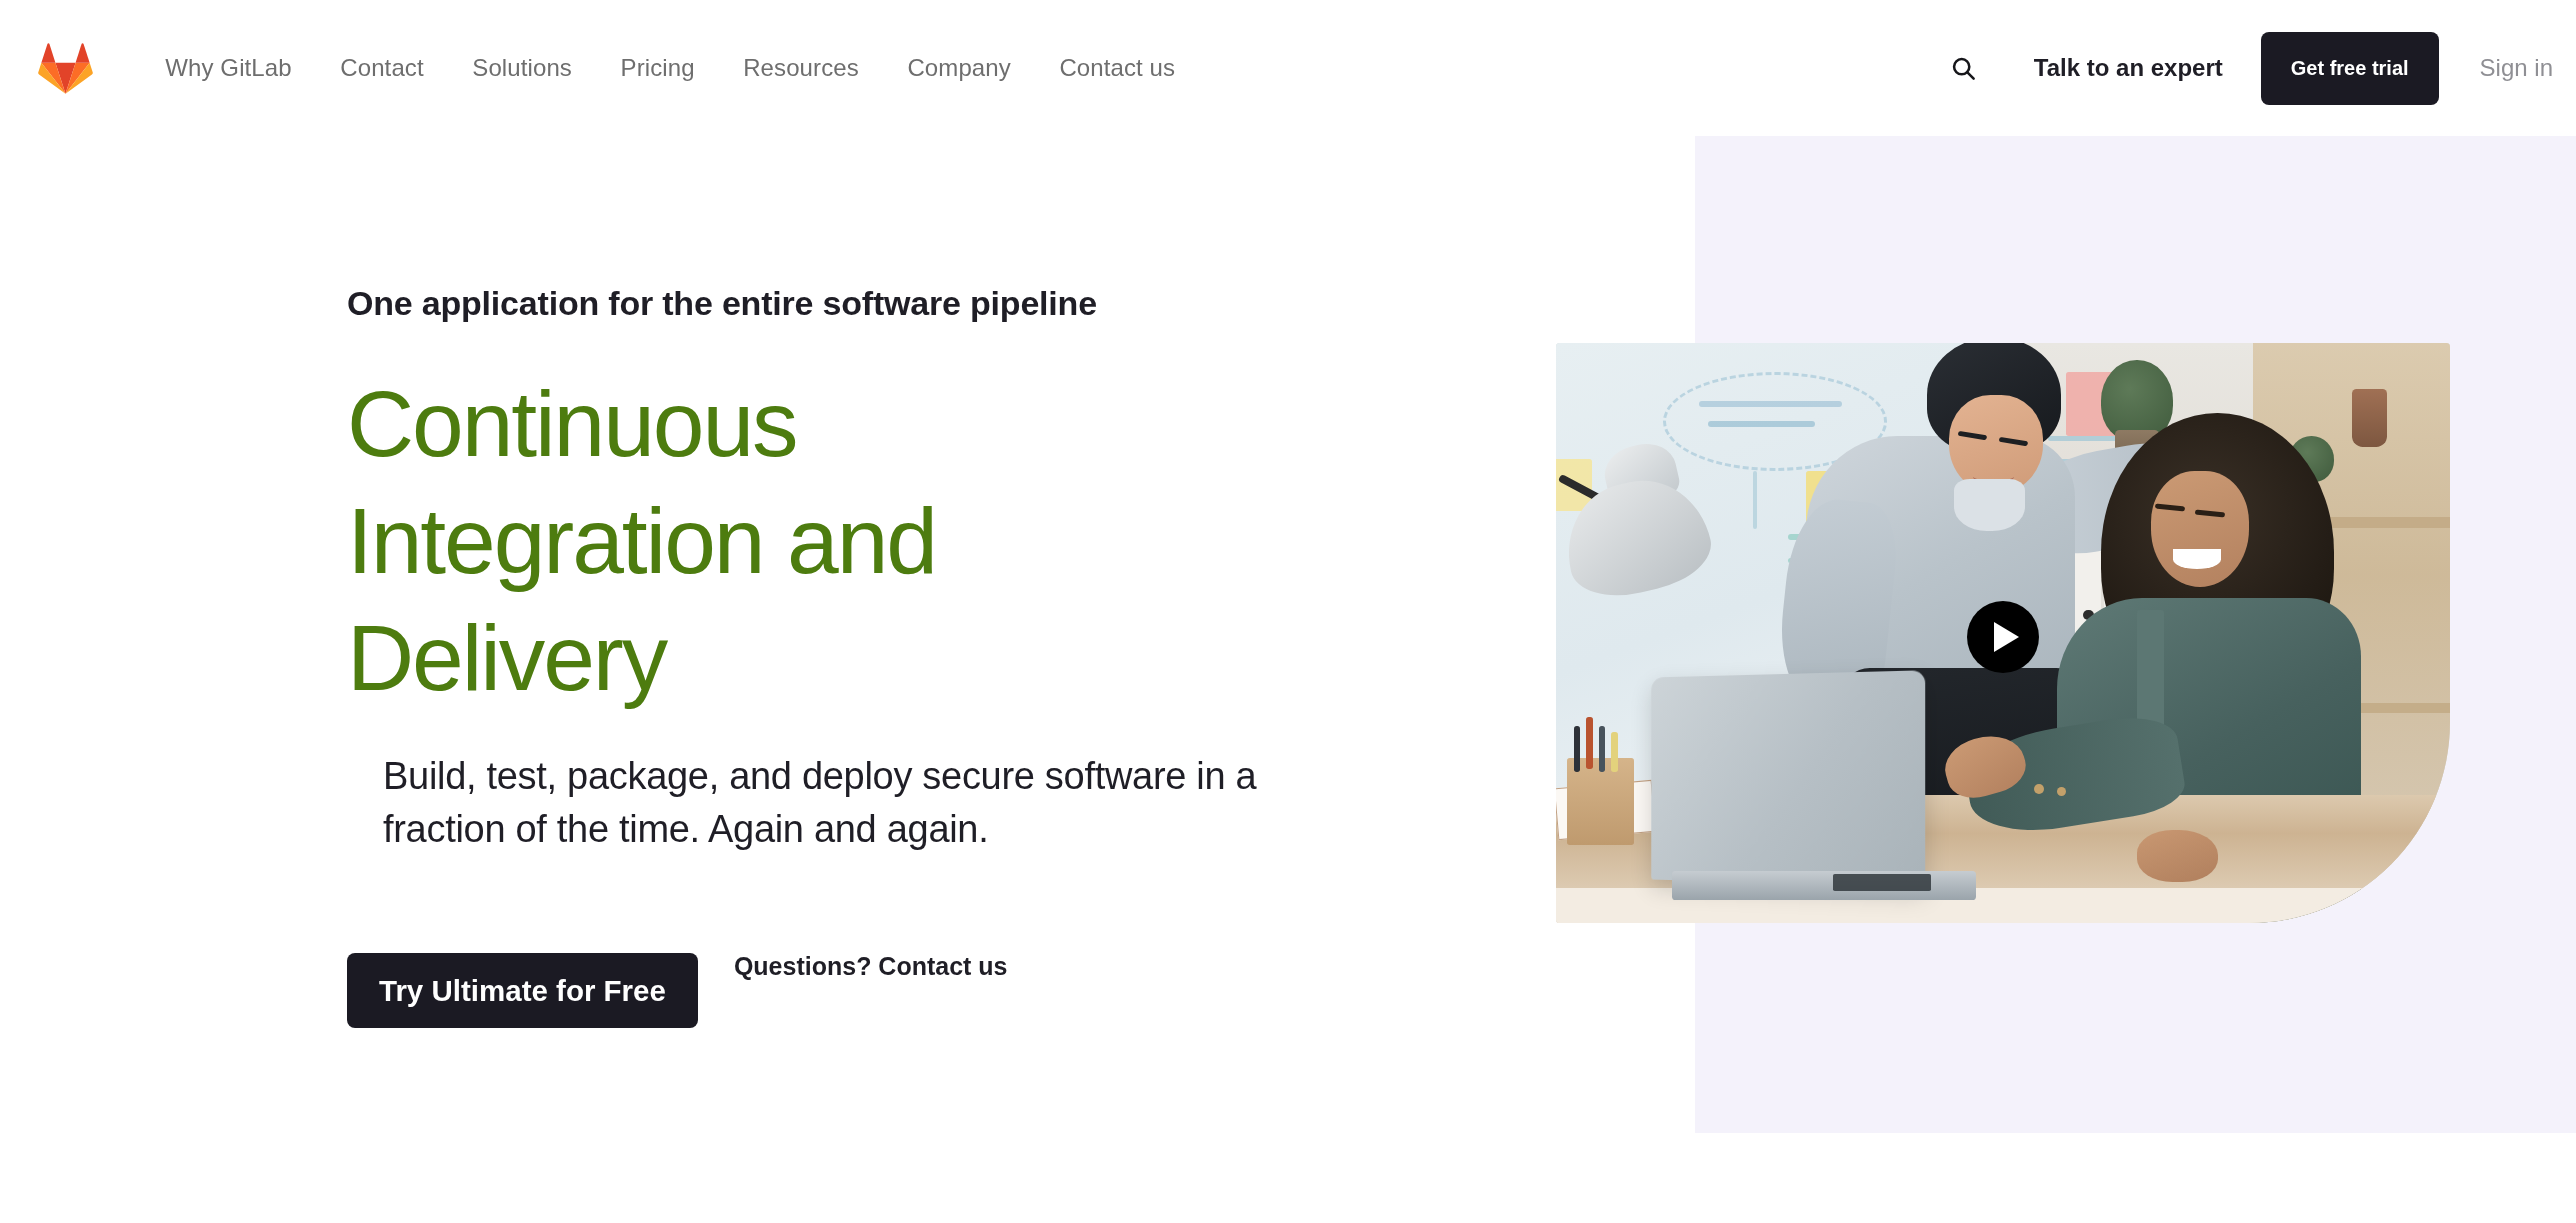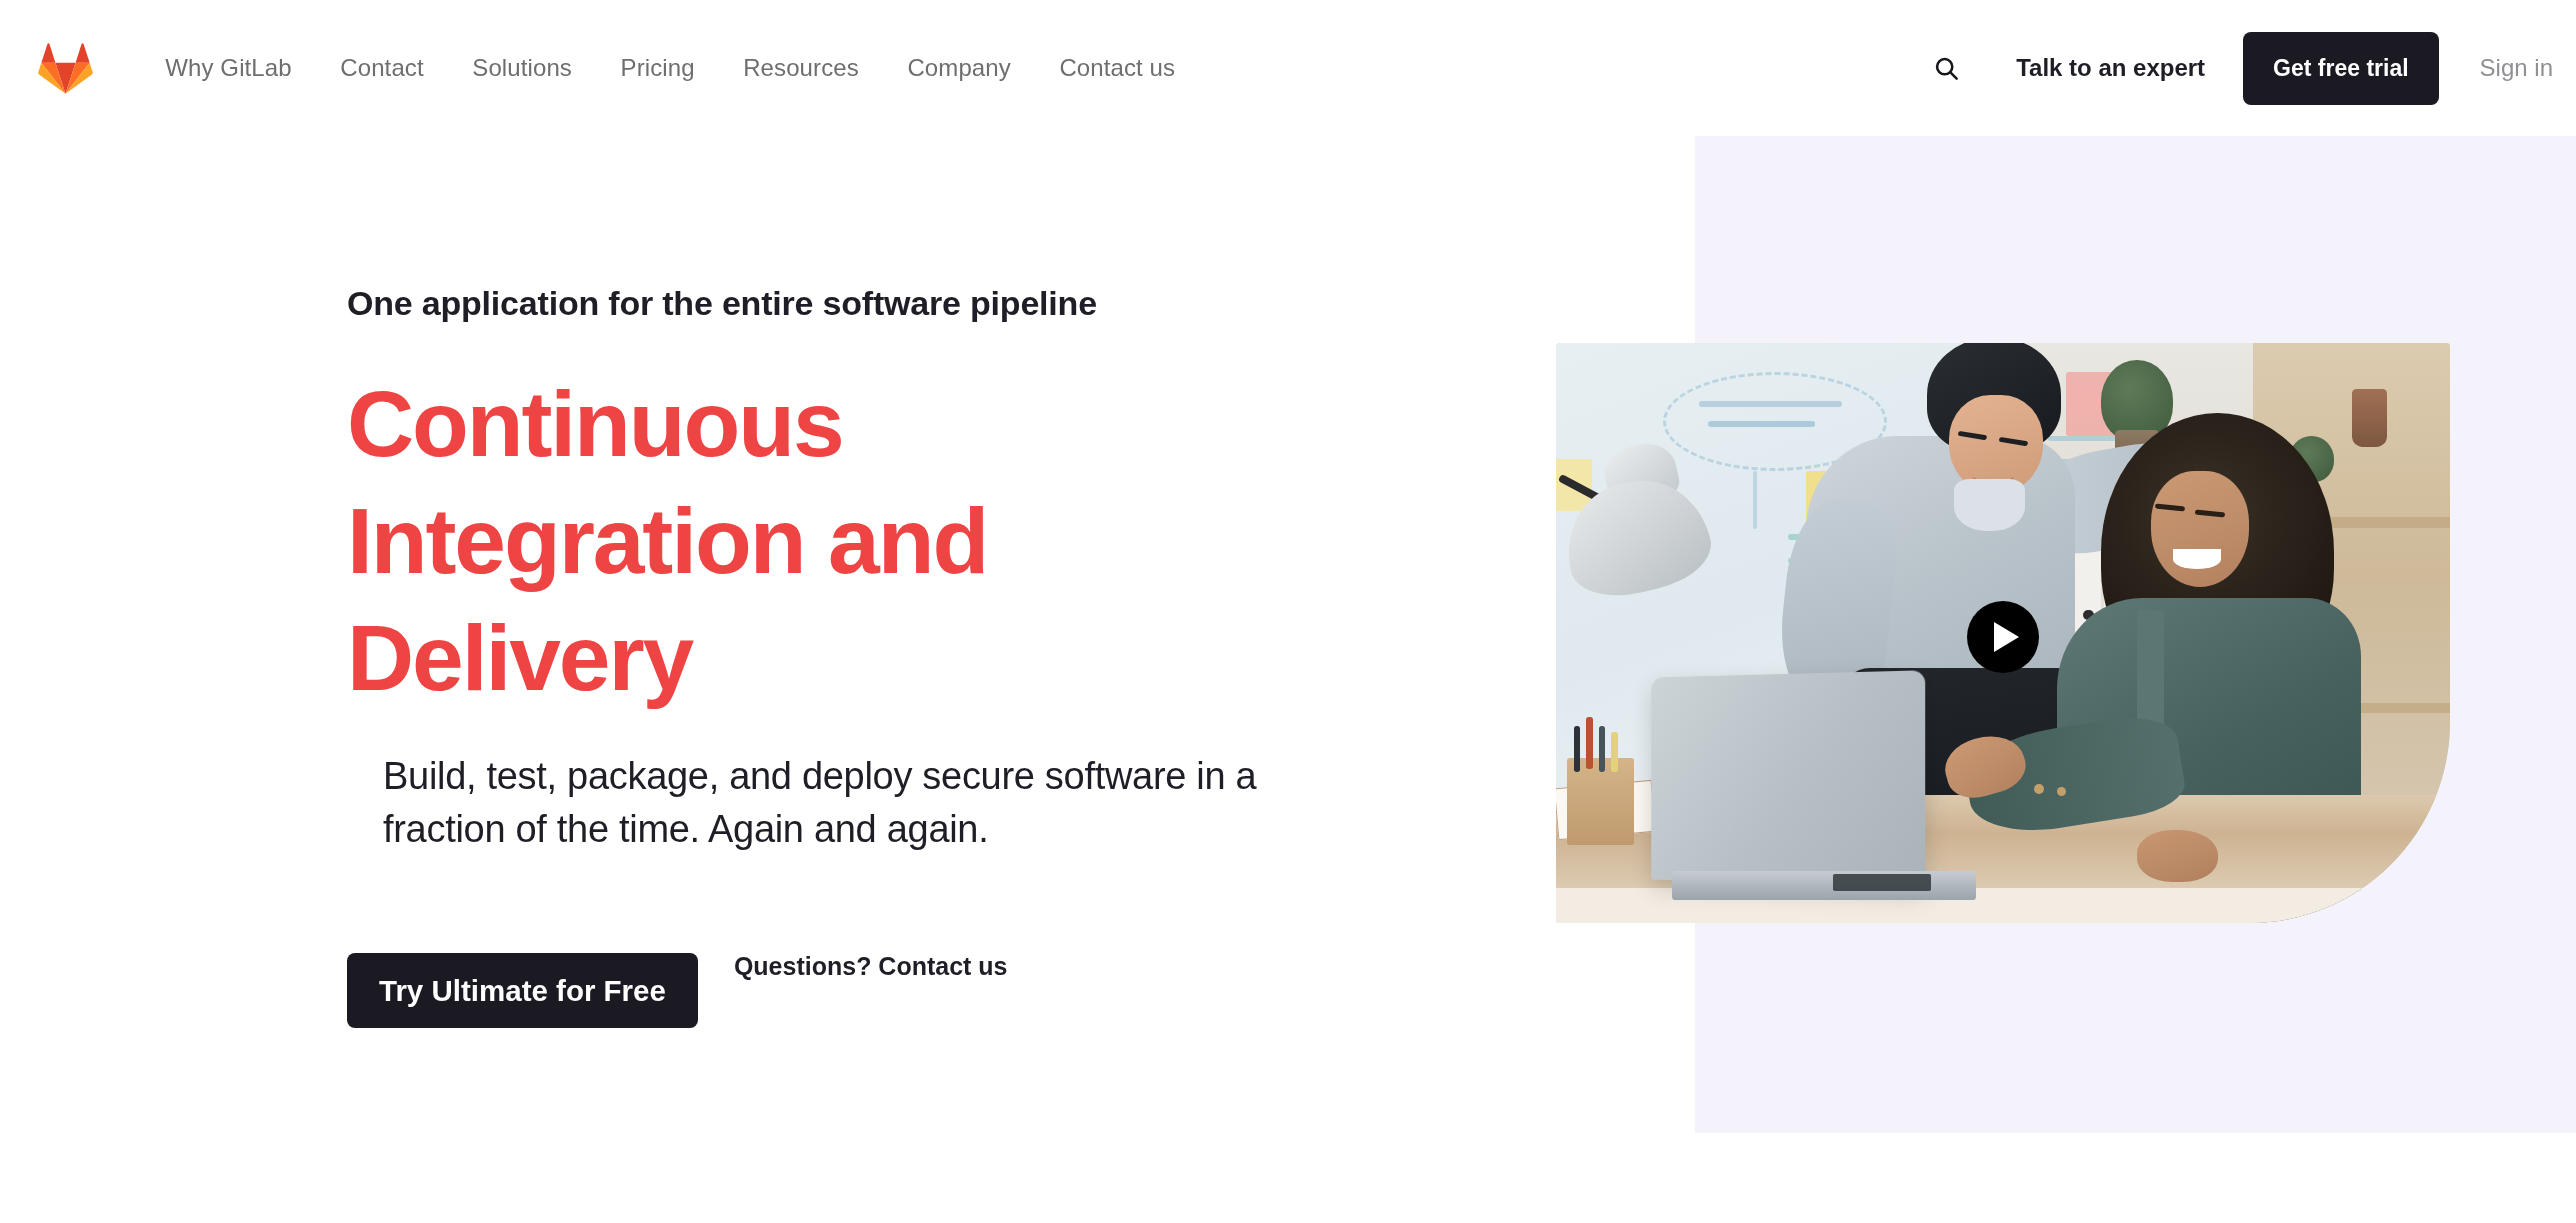--- a/index.html
+++ b/index.html
@@ -25,21 +25,21 @@
   .nav-right { margin-left:auto; display:flex; align-items:center; padding-right:23px; }
   .search-btn {
     width:54px; height:54px; display:flex; align-items:center; justify-content:center;
     cursor:pointer; margin-right:43px;
   }
   .talk-expert {
     font-size:24px; font-weight:bold; color:#1f1e26;
     white-space:nowrap; cursor:pointer; margin-right:38px;
   }
   .trial-btn {
-    background:#1b1a23; color:#fff; font-size:23px; font-weight:bold;
+    background:#1b1a23; color:#fff; font-size:20px; font-weight:bold;
     border:none; border-radius:8px; padding:0 30px; height:73px;
     display:flex; align-items:center; justify-content:center;
     cursor:pointer; white-space:nowrap; font-family:inherit;
   }
   .signin {
     font-size:24px; color:#8f8f94; white-space:nowrap;
     cursor:pointer; margin-left:41px;
   }
 
   
@@ -241,21 +241,21 @@
     border-bottom:15px solid transparent;
   }
 
   
   .hero { position:absolute; left:347px; top:284px; width:1181px; z-index:30; }
   .eyebrow {
     font-size:34px; font-weight:bold; color:#1f1e26;
     letter-spacing:-0.2px; margin-bottom:43px;
   }
   .headline {
-    font-size:93px; font-weight:bold; color:#ef4444;
+    font-size:93px; font-weight:normal; color:#4d7c0f;
     line-height:1.26; letter-spacing:-2.1px; margin-bottom:32px;
   }
   .subhead {
     font-size:38px; color:#1f1e26; line-height:1.42;
     letter-spacing:-0.3px; margin-bottom:48px; max-width:903px;margin-left:36px;
   }
   .cta-row { display:flex; align-items:center; }
   .cta-primary {
     background:#1b1a23; color:#fff; font-size:29.5px; font-weight:bold;
     border:none; border-radius:8px; padding:0 32px; height:75px;

